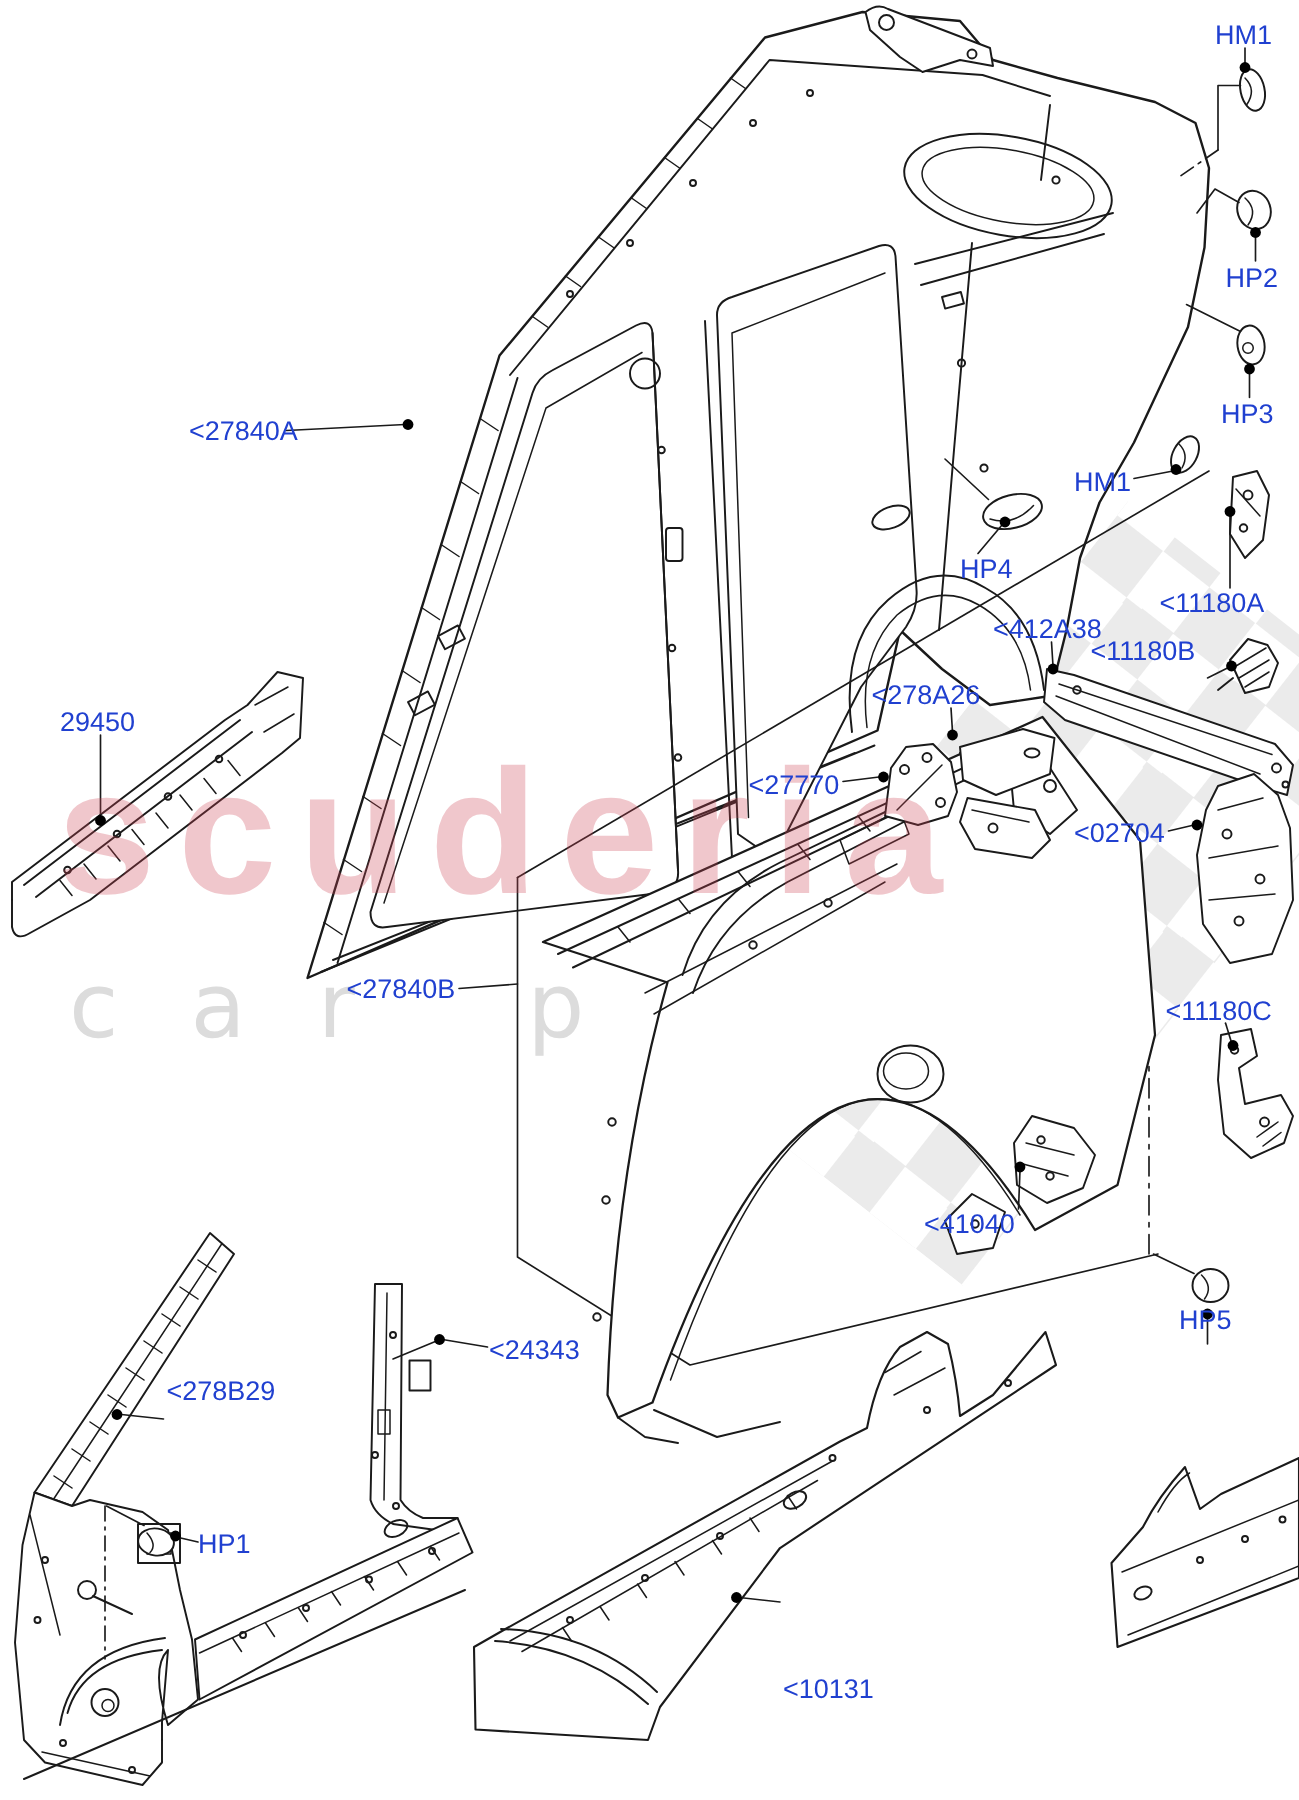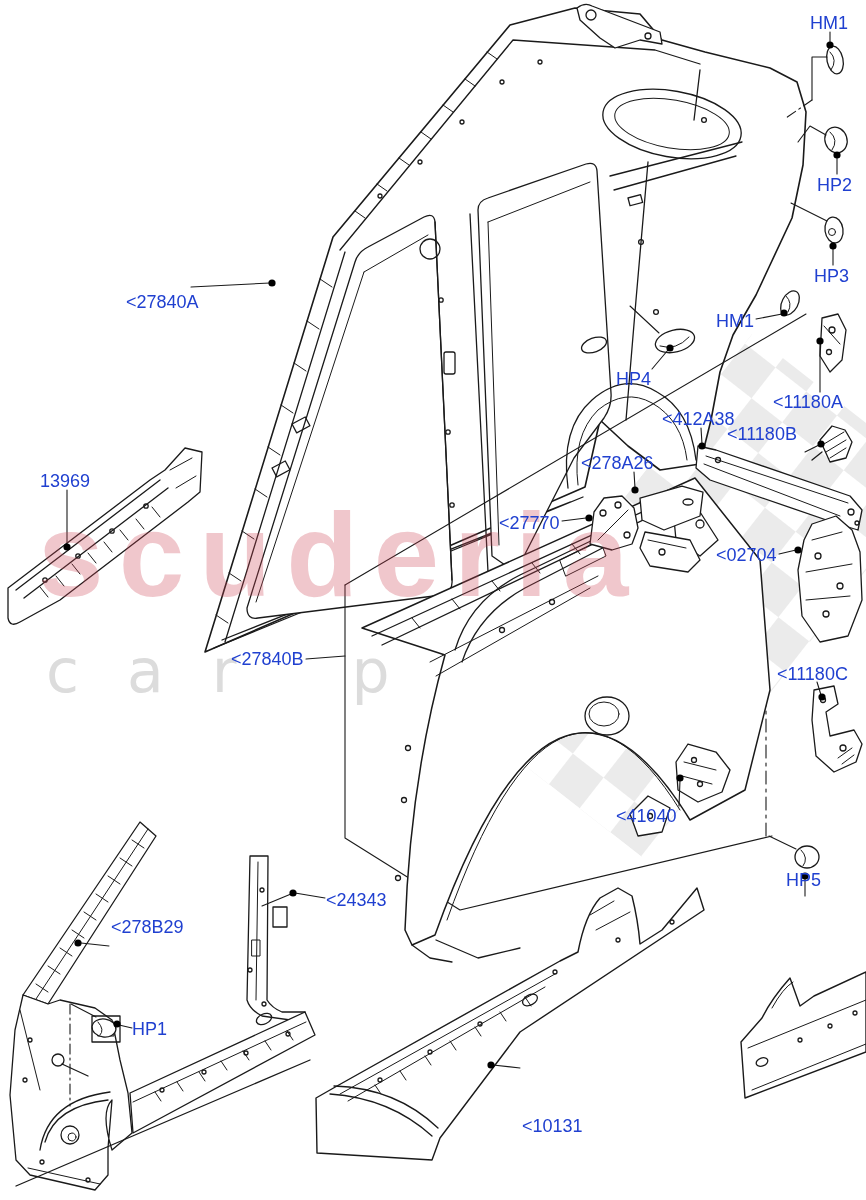--- a/index.html
+++ b/index.html
@@ -327,30 +327,30 @@
       <path d="M796,849 L769,836"></path>
     </g>
   </svg>
 
   <div id="brand">scuderia</div>
 
   <span class="lbl" style="left:810px;top:13px">HM1</span>
   <span class="lbl" style="left:817px;top:175px">HP2</span>
   <span class="lbl" style="left:814px;top:266px">HP3</span>
   <span class="lbl" style="left:716px;top:311px">HM1</span>
-  <span class="lbl" style="left:616px;top:369px">HP4</span>
+  <span class="lbl" style="left:640px;top:369px">HP4</span>
   <span class="lbl" style="left:773px;top:392px">&lt;11180A</span>
   <span class="lbl" style="left:662px;top:409px">&lt;412A38</span>
   <span class="lbl" style="left:727px;top:424px">&lt;11180B</span>
   <span class="lbl" style="left:581px;top:453px">&lt;278A26</span>
   <span class="lbl" style="left:499px;top:513px">&lt;27770</span>
   <span class="lbl" style="left:716px;top:545px">&lt;02704</span>
   <span class="lbl" style="left:777px;top:664px">&lt;11180C</span>
-  <span class="lbl" style="left:40px;top:471px">13969</span>
-  <span class="lbl" style="left:126px;top:292px">&lt;27840A</span>
+  <span class="lbl" style="left:40px;top:471px">29450</span>
+  <span class="lbl" style="left:126px;top:277px">&lt;27840A</span>
   <span class="lbl" style="left:231px;top:649px">&lt;27840B</span>
   <span class="lbl" style="left:326px;top:890px">&lt;24343</span>
   <span class="lbl" style="left:111px;top:917px">&lt;278B29</span>
   <span class="lbl" style="left:132px;top:1019px">HP1</span>
   <span class="lbl" style="left:522px;top:1116px">&lt;10131</span>
   <span class="lbl" style="left:616px;top:806px">&lt;41040</span>
   <span class="lbl" style="left:786px;top:870px">HP5</span>
 
 </div>
 

